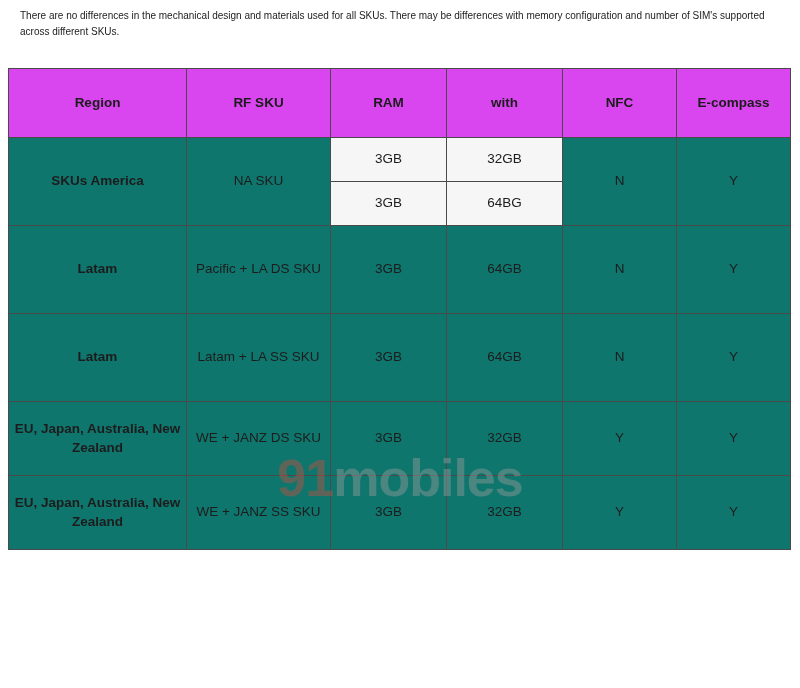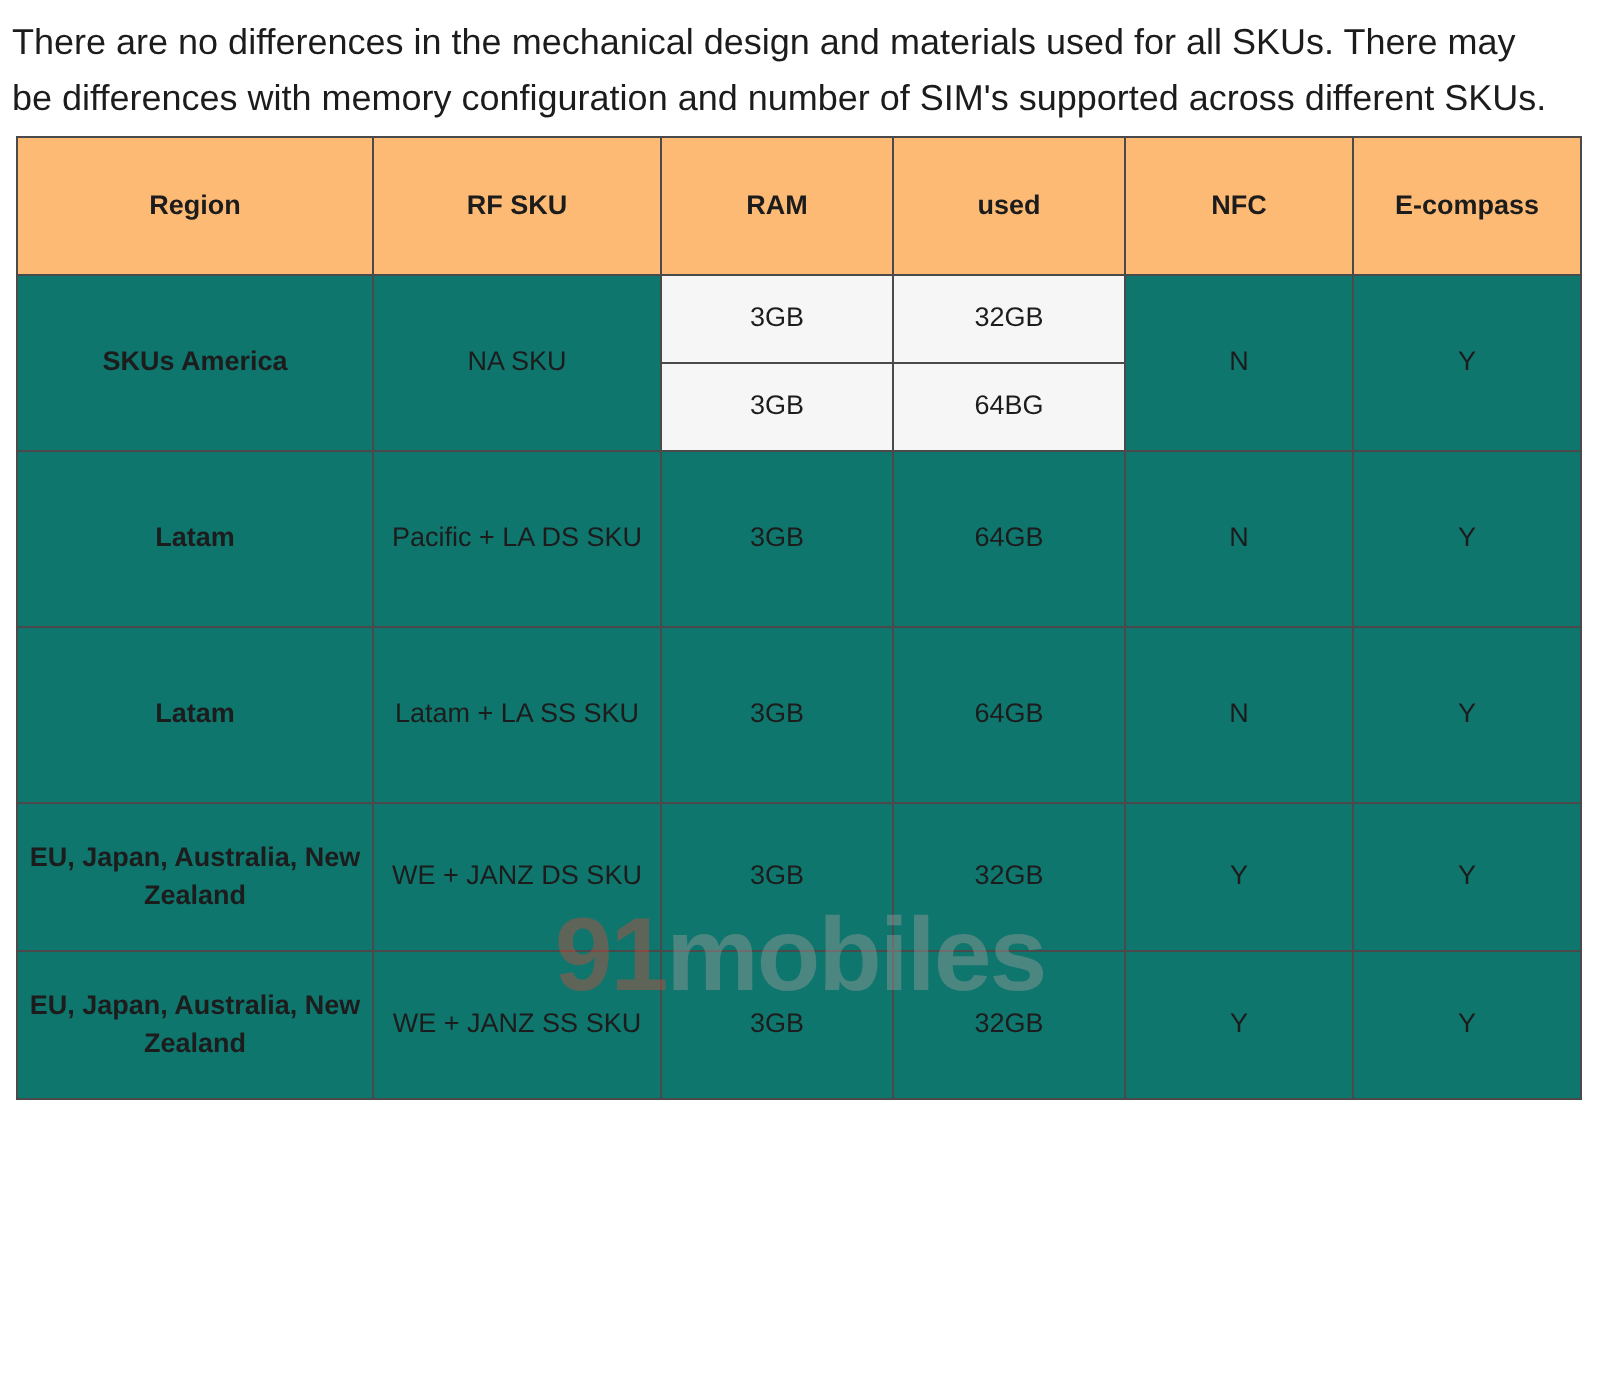--- a/index.html
+++ b/index.html
@@ -9,22 +9,22 @@
   }
   body {
     width: 800px;
     height: 688px;
     font-family: "Liberation Sans", sans-serif;
     color: #1a1a1a;
     position: relative;
     overflow: hidden;
   }
   .intro {
-    padding: 8px 6px 0 6px;
-    font-size: 18px;
+    padding: 8px 6px 0 20px;
+    font-size: 10px;
     line-height: 1.55;
     color: #1c1c1c;
     width: 788px;
     box-sizing: border-box;
   }
   .intro p { margin: 0; }
   .table-wrap {
     position: absolute;
     left: 8px;
     top: 68px;
@@ -41,21 +41,21 @@
     text-align: center;
     vertical-align: middle;
     font-size: 13.5px;
     color: #1c1c1c;
     padding: 6px 4px;
     background: #0f766e;
     line-height: 1.35;
   }
   table.sku th {
     font-weight: bold;
-    background: #fdba74;
+    background: #d946ef;
     height: 56px;
   }
   td.region, th.region {
     text-align: left;
     padding-left: 14px;
     font-weight: bold;
     background: #e9e9e9;
   }
   th.region { background: #e6e6e6; }
   td.sku-col {
@@ -116,21 +116,21 @@
       <col class="c-ram">
       <col class="c-emmc">
       <col class="c-nfc">
       <col class="c-ecomp">
     </colgroup>
     <thead>
       <tr>
         <th class="region">Region</th>
         <th>RF SKU</th>
         <th>RAM</th>
-        <th>used</th>
+        <th>with</th>
         <th>NFC</th>
         <th>E-compass</th>
       </tr>
     </thead>
     <tbody>
       <tr style="height:88px;">
         <td class="region">SKUs America</td>
         <td class="sku-col">NA SKU</td>
         <td class="sub-split">
           <div class="cell first">3GB</div>

